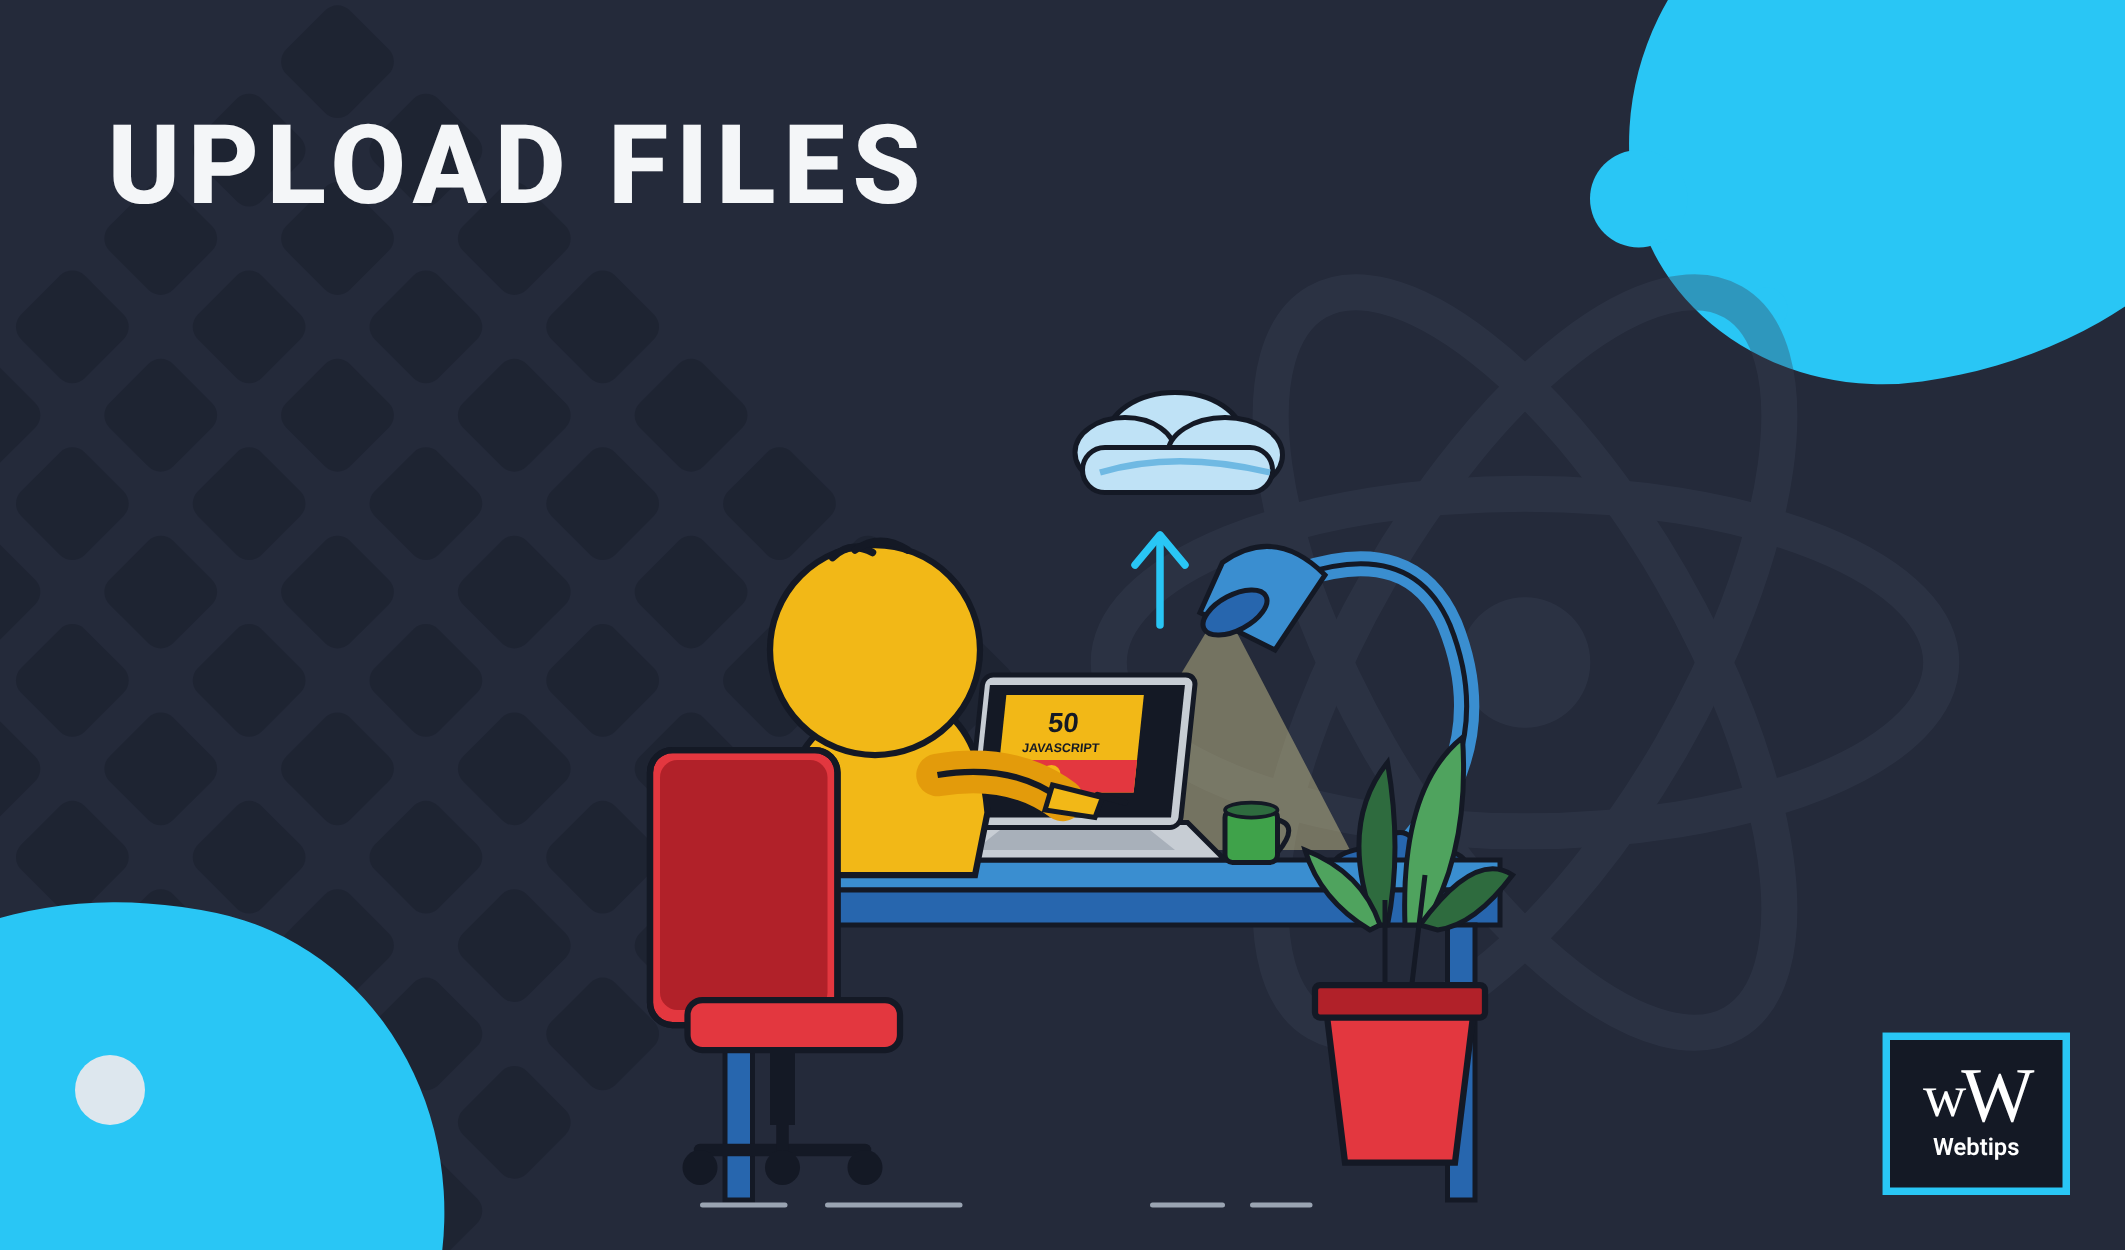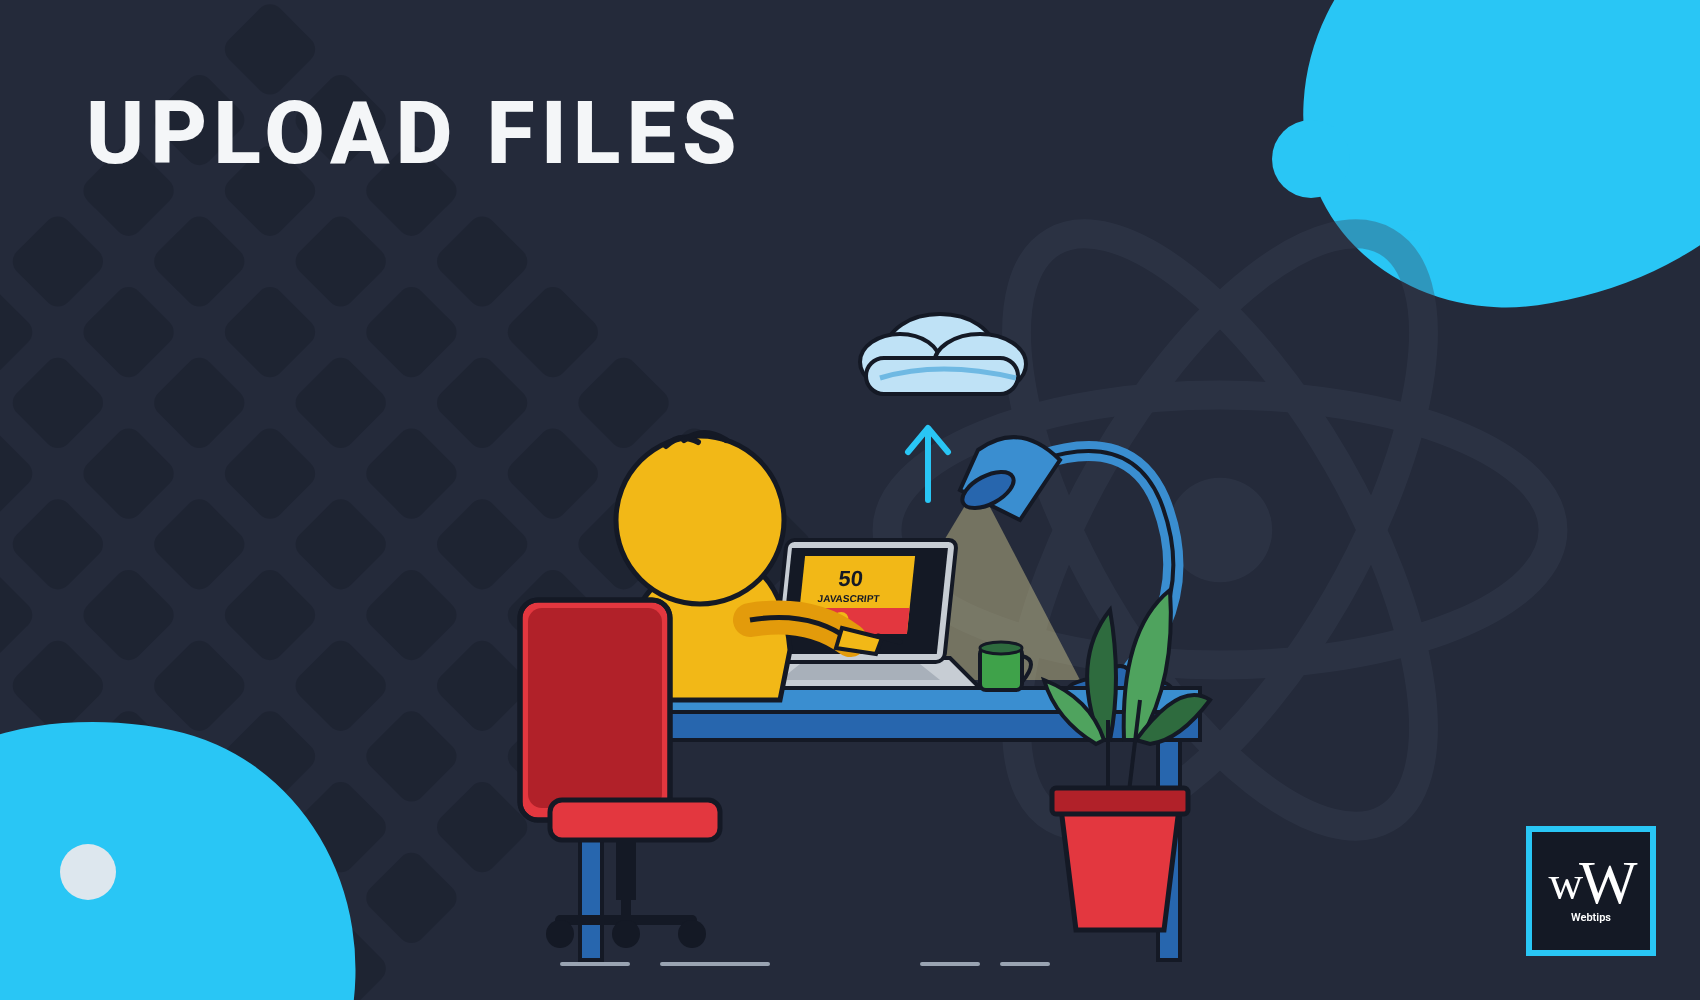--- a/index.html
+++ b/index.html
@@ -113,39 +113,39 @@
     position: absolute;
     left: 380px; top: 300px;
     width: 980px; height: 680px;
   }
   .scene svg { width: 100%; height: 100%; overflow: visible; }
 
   
   .badge {
     position: absolute;
     right: 44px; bottom: 44px;
-    width: 130px; height: 130px;
+    width: 150px; height: 130px;
     background: #141925;
     border: 6px solid #29C6F5;
     display: flex;
     flex-direction: column;
     align-items: center;
     justify-content: center;
     color: #FFFFFF;
   }
   .badge .ww {
     font-family: Georgia, "Times New Roman", serif;
     font-size: 48px;
     letter-spacing: -4px;
     line-height: 0.8;
     font-weight: 400;
   }
   .badge .ww .bigW { font-size: 62px; vertical-align: -4px; }
   .badge .label {
-    font-size: 11px;
+    font-size: 19px;
     font-weight: 600;
     margin-top: 4px;
   }
 
   
   .ground-dash {
     position: absolute;
     bottom: 34px;
     height: 4px;
     background: #9AA4B2;

